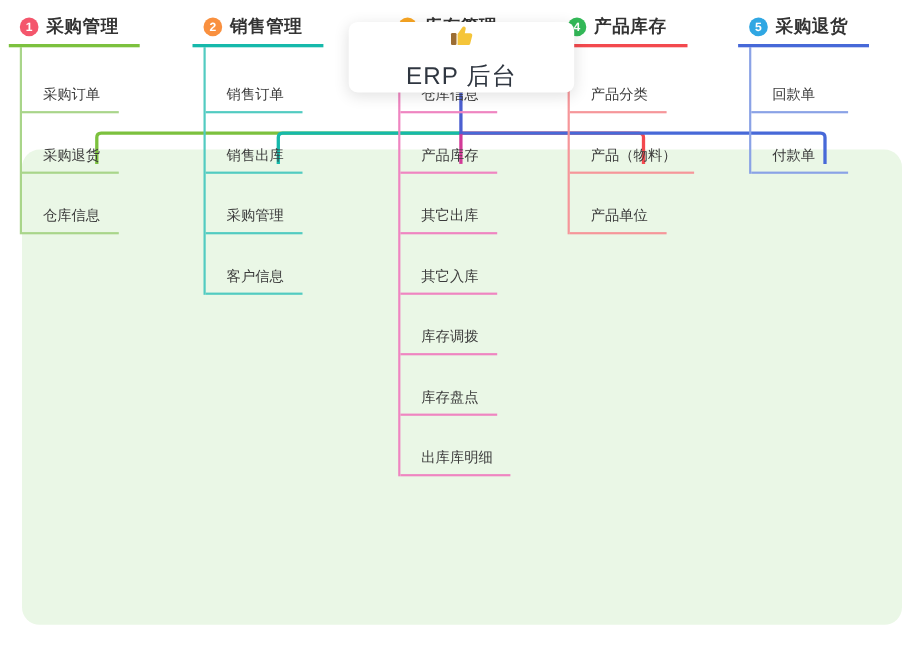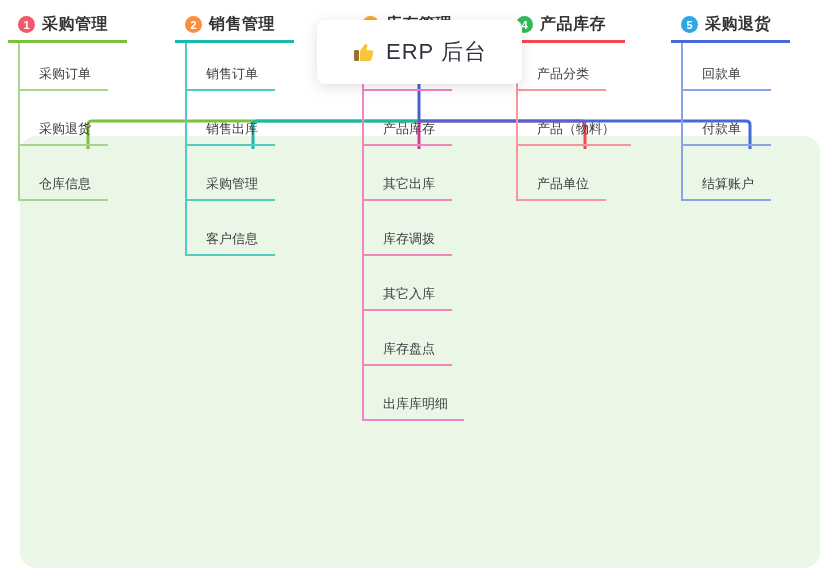--- a/index.html
+++ b/index.html
@@ -24,39 +24,39 @@
   .b1{left:8px;} .b2{left:175px;} .b3{left:352px;} .b4{left:506px;} .b5{left:671px;}
   .topic{display:inline-flex;align-items:center;gap:7px;padding:0 6px 5px 10px;
     border-bottom:3px solid var(--topic);min-width:119px;box-sizing:border-box;cursor:default;}
   .badge{width:17px;height:17px;border-radius:50%;background:var(--badge);color:#ffffff;
     font-size:11px;font-weight:bold;display:flex;align-items:center;justify-content:center;flex:none;}
   .topic-label{font-size:16px;color:#333333;font-weight:700;white-space:nowrap;letter-spacing:.5px;}
   .children{list-style:none;margin:0 0 0 10px;padding:0;border-left:2px solid var(--sub);}
   .children li{height:55px;min-width:88px;width:max-content;box-sizing:border-box;display:flex;
     align-items:flex-end;padding:0 16px 6px 19px;border-bottom:2px solid var(--sub);
     font-size:13px;color:#3c3c3c;white-space:nowrap;}
-  .children li:first-child{height:48px;font-family:Liberation Mono, monospace;}
+  .children li:first-child{height:60px;font-family:Liberation Mono, monospace;}
 </style>
 </head>
 <body>
 
 <div class="canvas">
 
   <div class="board" style="background-color: rgb(234, 247, 230);"></div>
 
   <svg class="connectors" viewBox="0 0 839 588" xmlns="http://www.w3.org/2000/svg">
     <path d="M419 121 H92 Q88 121 88 125 V149" stroke="#7cc13e"></path>
     <path d="M419 121 H257 Q253 121 253 125 V149" stroke="#16b9ab"></path>
     <path d="M419 121 H581 Q585 121 585 125 V149" stroke="#f3494e"></path>
     <path d="M419 121 H746 Q750 121 750 125 V149" stroke="#4769d8"></path>
     <path d="M419 121 V149" stroke="#d23a97"></path>
     <path d="M419 84 V122" stroke="#4c5fd1"></path>
   </svg>
 
-  <div class="root-node" style="background-color: rgb(255, 255, 255);">
+  <div class="root-node" style="background-color: rgb(255, 255, 255); flex-direction: column;">
     <svg width="24" height="24" viewBox="0 0 24 24">
       <rect x="2" y="10" width="5" height="11" rx="1.2" fill="#9c6d33"></rect>
       <path d="M8 21h9.5c1 0 1.8-.6 2-1.5l1.8-7c.3-1.1-.6-2.2-1.8-2.2h-5l.9-4.2c.2-1.1-.6-2.1-1.7-2.1-.6 0-1.2.3-1.5.9L8 11z" fill="#f5c53a"></path>
     </svg>
     <span class="root-label" style="color: rgb(47, 54, 64);">ERP 后台</span>
   </div>
 
   <div class="branch b1" style="--badge: #f4566c; --topic: #7cc13e; --sub: #a9d58a;">
     <div class="topic">
       <span class="badge">1</span>
@@ -84,22 +84,22 @@
 
   <div class="branch b3" style="--badge: #f9a623; --topic: #d23a97; --sub: #ef85c1;">
     <div class="topic">
       <span class="badge">3</span>
       <span class="topic-label">库存管理</span>
     </div>
     <ul class="children">
       <li>仓库信息</li>
       <li>产品库存</li>
       <li>其它出库</li>
+      <li>其它入库</li>
       <li>库存调拨</li>
-      <li>其它入库</li>
       <li>库存盘点</li>
       <li>出库库明细</li>
     </ul>
   </div>
 
   <div class="branch b4" style="--badge: #33b958; --topic: #f3494e; --sub: #f6969a;">
     <div class="topic">
       <span class="badge">4</span>
       <span class="topic-label">产品库存</span>
     </div>
@@ -111,17 +111,16 @@
   </div>
 
   <div class="branch b5" style="--badge: #30a7e3; --topic: #4769d8; --sub: #8aa2e6;">
     <div class="topic">
       <span class="badge">5</span>
       <span class="topic-label">采购退货</span>
     </div>
     <ul class="children">
       <li>回款单</li>
       <li>付款单</li>
-      <li>结算账户</li>
     </ul>
   </div>
 
 </div>
 
 </body></html>

